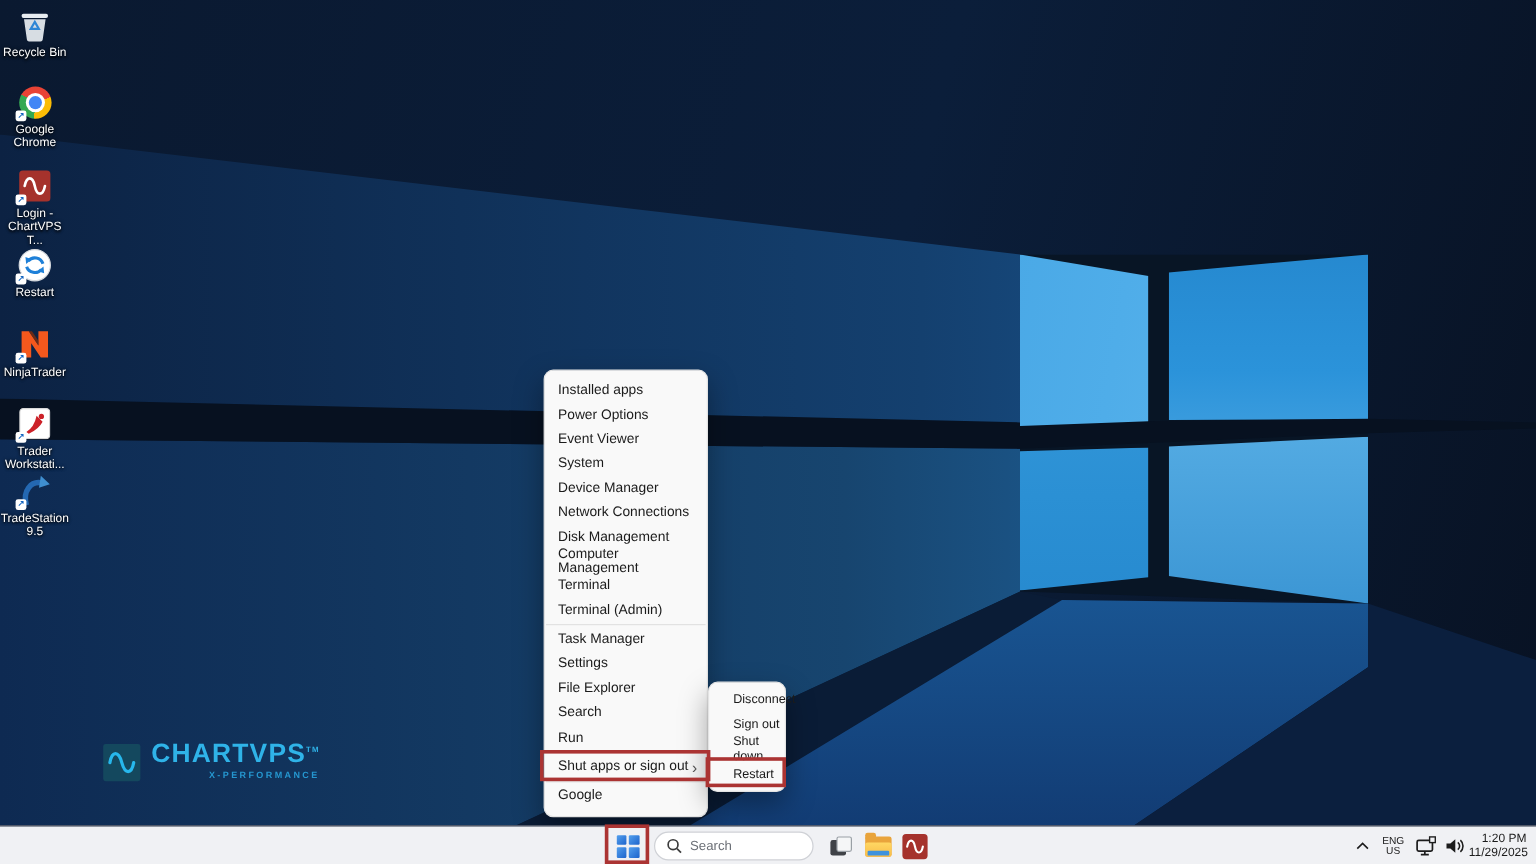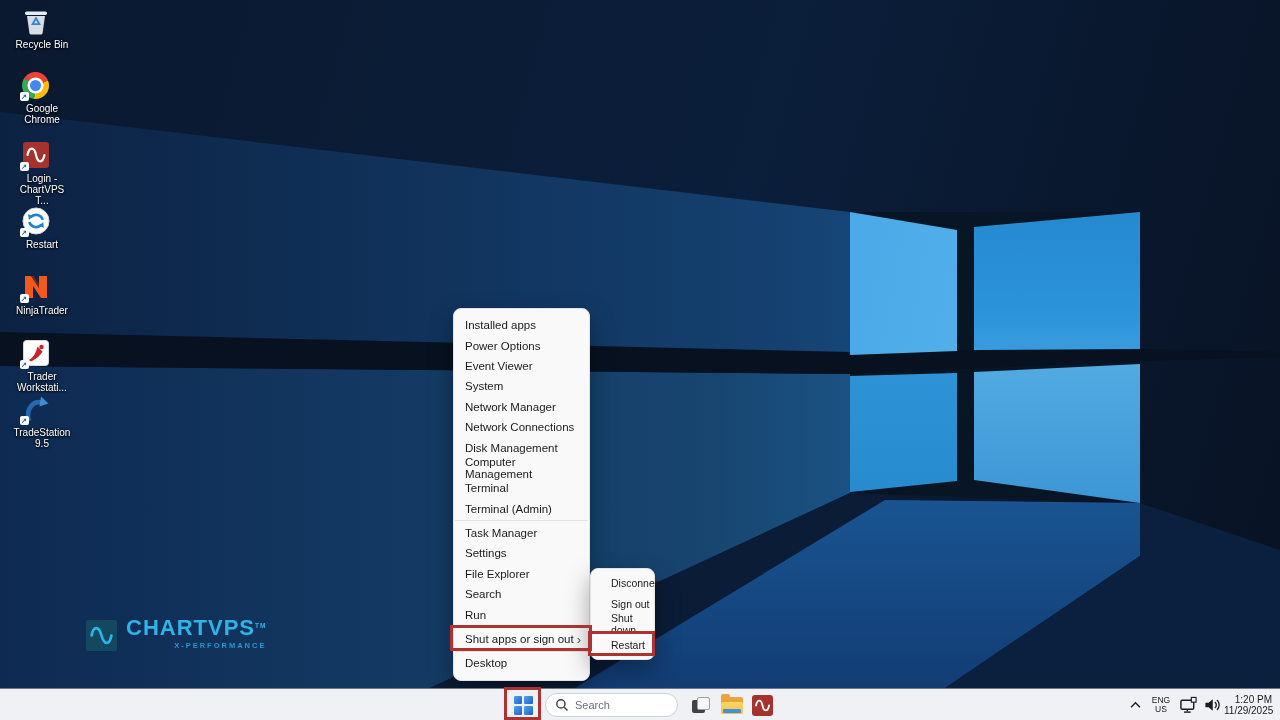--- a/index.html
+++ b/index.html
@@ -29,21 +29,21 @@
     background:linear-gradient(100deg,#1f86cf 0%,#4fade9 70%,#6fc0f0 100%); }
   .wp-pane-tr { clip-path:polygon(974px 227px,1140px 212px,1140px 349px,974px 350px);
     background:linear-gradient(180deg,#1a74ba 0%,#2b93da 45%,#a9ddf8 100%); }
   .wp-pane-bl { clip-path:polygon(850px 376px,957px 373px,957px 481px,850px 492px);
     background:linear-gradient(180deg,#4aabe8 0%,#2b90d4 60%,#1e7ec6 100%); }
   .wp-pane-br { clip-path:polygon(974px 372px,1140px 364px,1140px 503px,974px 480px);
     background:linear-gradient(180deg,#a6dcf7 0%,#56ade4 50%,#1e7cc2 100%); }
 
   
   .icon-col { position:absolute; left:0; top:0; width:58px; z-index:2; }
-  .dicon { position:absolute; left:0; width:58px; text-align:center; cursor:default;padding-left:13px; }
+  .dicon { position:absolute; left:0; width:58px; text-align:center; cursor:default; }
   .dicon .art { position:relative; width:30px; height:30px; margin:0 auto 3px auto;
                 display:flex; align-items:center; justify-content:center; }
   .dicon .lbl { display:block; width:58px; margin:0 auto; font-size:10px; line-height:11px;
                 color:#fff; text-shadow:0 1px 2px rgba(0,0,0,.95), 0 0 3px rgba(0,0,0,.8); }
   .shortcut { position:absolute; left:-1px; bottom:-1px; width:9px; height:9px; background:#fff;
               border-radius:2px; display:flex; align-items:center; justify-content:center;
               font-size:7px; color:#1566c0; font-weight:bold; line-height:1; }
   .chrome-ball { width:27px; height:27px; border-radius:50%; position:relative;
     background:conic-gradient(from -60deg,#e94335 0 130deg,#fbbc05 130deg 245deg,#34a853 245deg 360deg); }
   .chrome-ball::after { content:""; position:absolute; inset:8px; border-radius:50%;
@@ -235,21 +235,21 @@
     <div class="ctx-item">
         <span>Power Options</span>
       </div>
     <div class="ctx-item">
         <span>Event Viewer</span>
       </div>
     <div class="ctx-item">
         <span>System</span>
       </div>
     <div class="ctx-item">
-        <span>Network Manager</span>
+        <span>Device Manager</span>
       </div>
     <div class="ctx-item">
         <span>Network Connections</span>
       </div>
     <div class="ctx-item">
         <span>Disk Management</span>
       </div>
     <div class="ctx-item">
         <span>Computer Management</span>
       </div>
@@ -276,21 +276,21 @@
         <span>Run</span>
       </div>
     <div class="ctx-sep"></div>
     <div class="ctx-item">
       <span>Shut apps or sign out</span>
       <span class="grow"></span>
       <span class="ctx-arrow">›</span>
     </div>
     <div class="ctx-sep"></div>
     <div class="ctx-item">
-        <span>Desktop</span>
+        <span>Google</span>
       </div>
   </div>
 
   <div class="sub-menu">
     <div class="sub-item">
         <span>Disconnect</span>
       </div>
     <div class="sub-item">
         <span>Sign out</span>
       </div>

